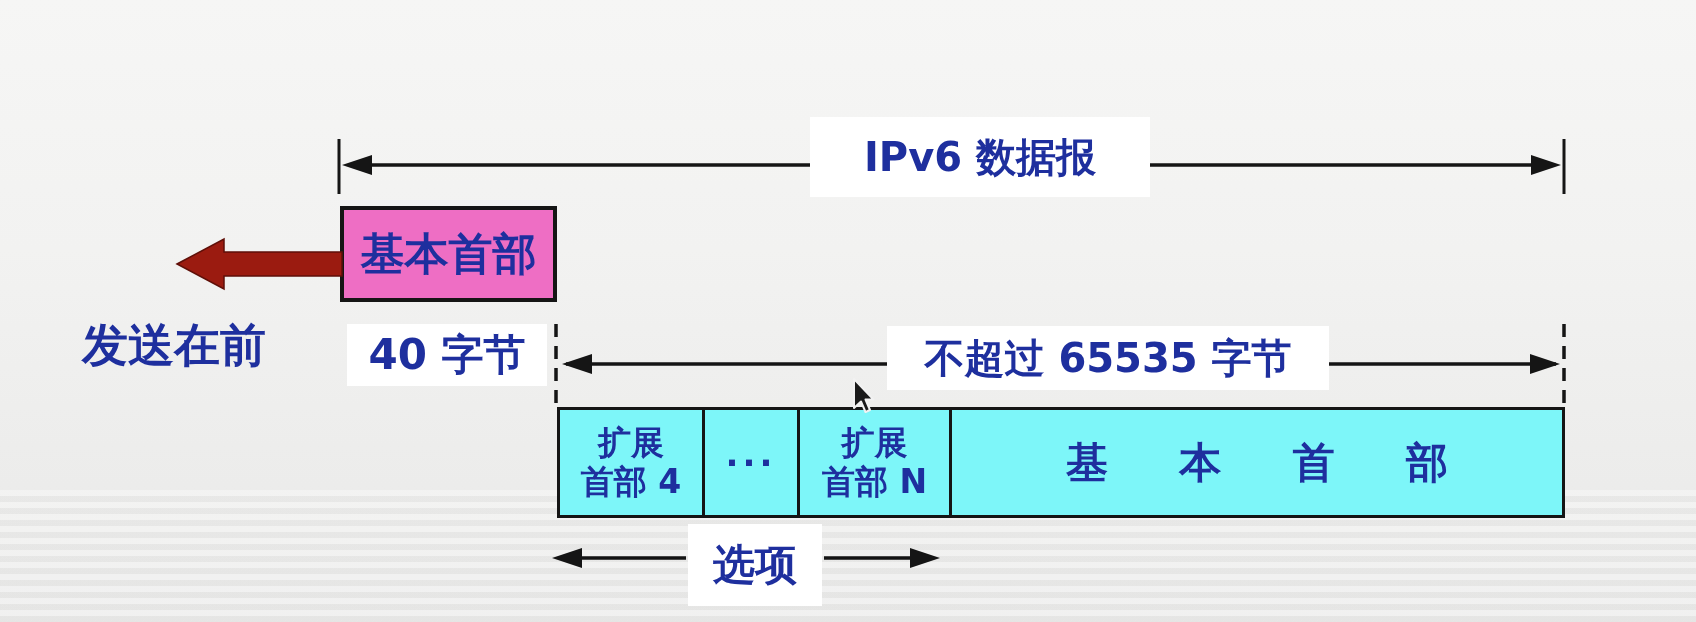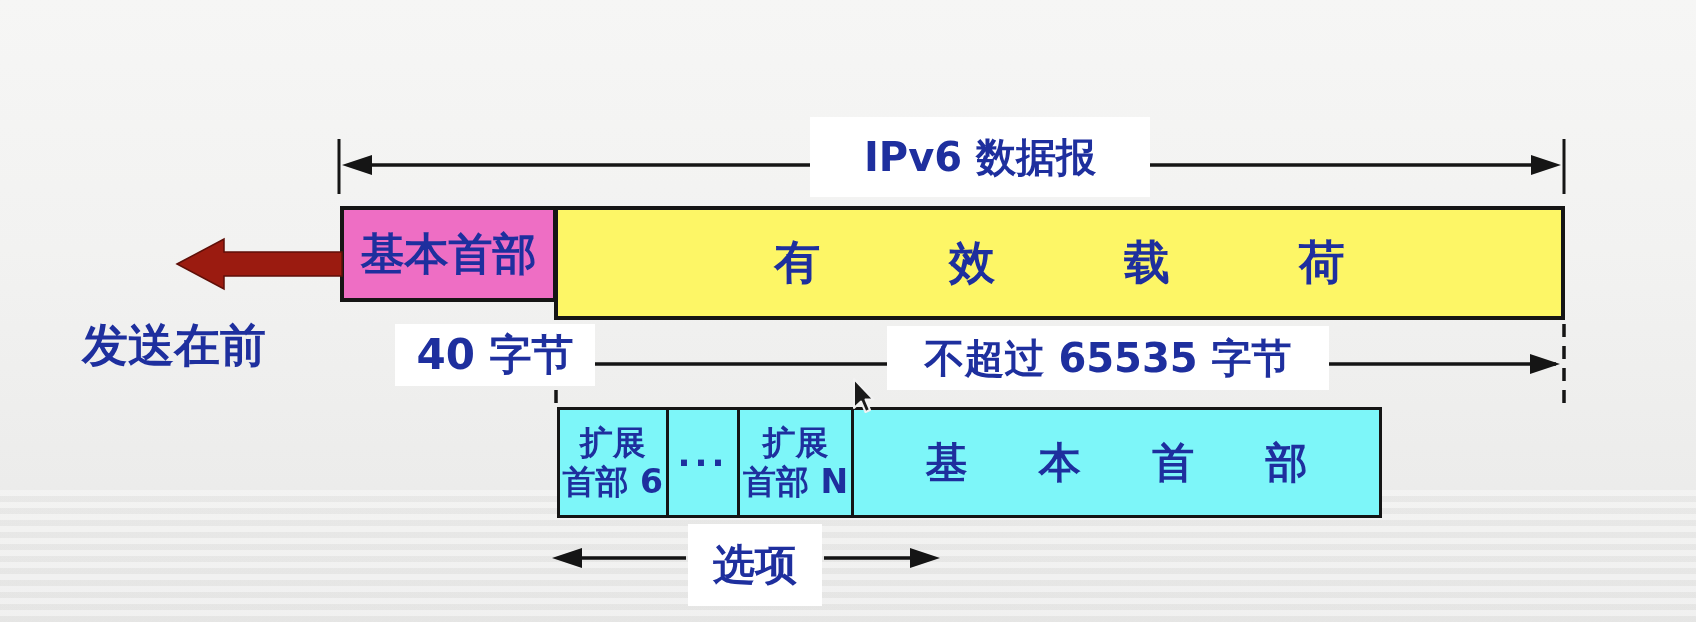--- a/index.html
+++ b/index.html
@@ -36,25 +36,25 @@
     left:554px;top:206px;width:1011px;height:114px;
     background:#fdf666;border:4px solid #151515;
     font-size:46px;font-weight:bold;
   }
   .payload-text{letter-spacing:2.8em;padding-left:2.8em;white-space:nowrap;}
   .direction-label{
     left:54px;top:316px;width:240px;height:60px;z-index:3;
     display:flex;align-items:center;justify-content:center;
     font-size:46px;font-weight:bold;white-space:nowrap;
   }
-  .size40-label{left:347px;top:324px;width:200px;height:62px;font-size:42px;margin-left:48px;}
+  .size40-label{left:347px;top:324px;width:200px;height:62px;font-size:42px;}
   .size65535-label{left:848px;top:326px;width:442px;height:64px;font-size:40px;margin-left:39px;}
   .options-label{left:688px;top:524px;width:134px;height:82px;font-size:42px;}
   .cyan-box{
-    left:557px;top:407px;width:825px;height:111px;
+    left:557px;top:407px;width:1008px;height:111px;
     background:#7df6f9;border:3px solid #151515;
     display:flex;align-items:stretch;z-index:1;
   }
   .cell{display:flex;flex-direction:column;align-items:center;justify-content:center;
         font-weight:bold;color:#1e2f9e;}
   .cell.b-r{border-right:3px solid #151515;}
   .ext-cell{width:142px;font-size:33px;line-height:1.18;}
   .ext-cell .l2{white-space:nowrap;}
   .dots-cell{width:92px;font-size:34px;letter-spacing:.12em;}
   .extn-cell{width:149px;font-size:33px;line-height:1.18;}
@@ -95,33 +95,30 @@
     </g>
 
     <polygon points="177,264 224,239 224,252 342,252 342,276 224,276 224,289" fill="#9b1b10" stroke="#5f0f08" stroke-width="1.5"></polygon>
   </svg>
 
   <div class="abs label title-label">IPv6 数据报</div>
 
   <div class="abs box pink-box navy">
     <span>基本首部</span>
   </div>
-  <div class="abs box yellow-box navy">
-    <span class="payload-text">有效载荷</span>
-  </div>
 
   <div class="abs navy direction-label">发送在前</div>
 
   <div class="abs label size40-label">40 字节</div>
   <div class="abs label size65535-label">不超过 65535 字节</div>
 
   <div class="abs cyan-box">
     <div class="cell ext-cell b-r">
       <div>扩展</div>
-      <div class="l2">首部 6</div>
+      <div class="l2">首部 4</div>
     </div>
     <div class="cell dots-cell b-r">
       <span>···</span>
     </div>
     <div class="cell extn-cell b-r">
       <div>扩展</div>
       <div class="l2">首部 N</div>
     </div>
     <div class="cell data-cell">
       <span class="data-text">基本首部</span>

